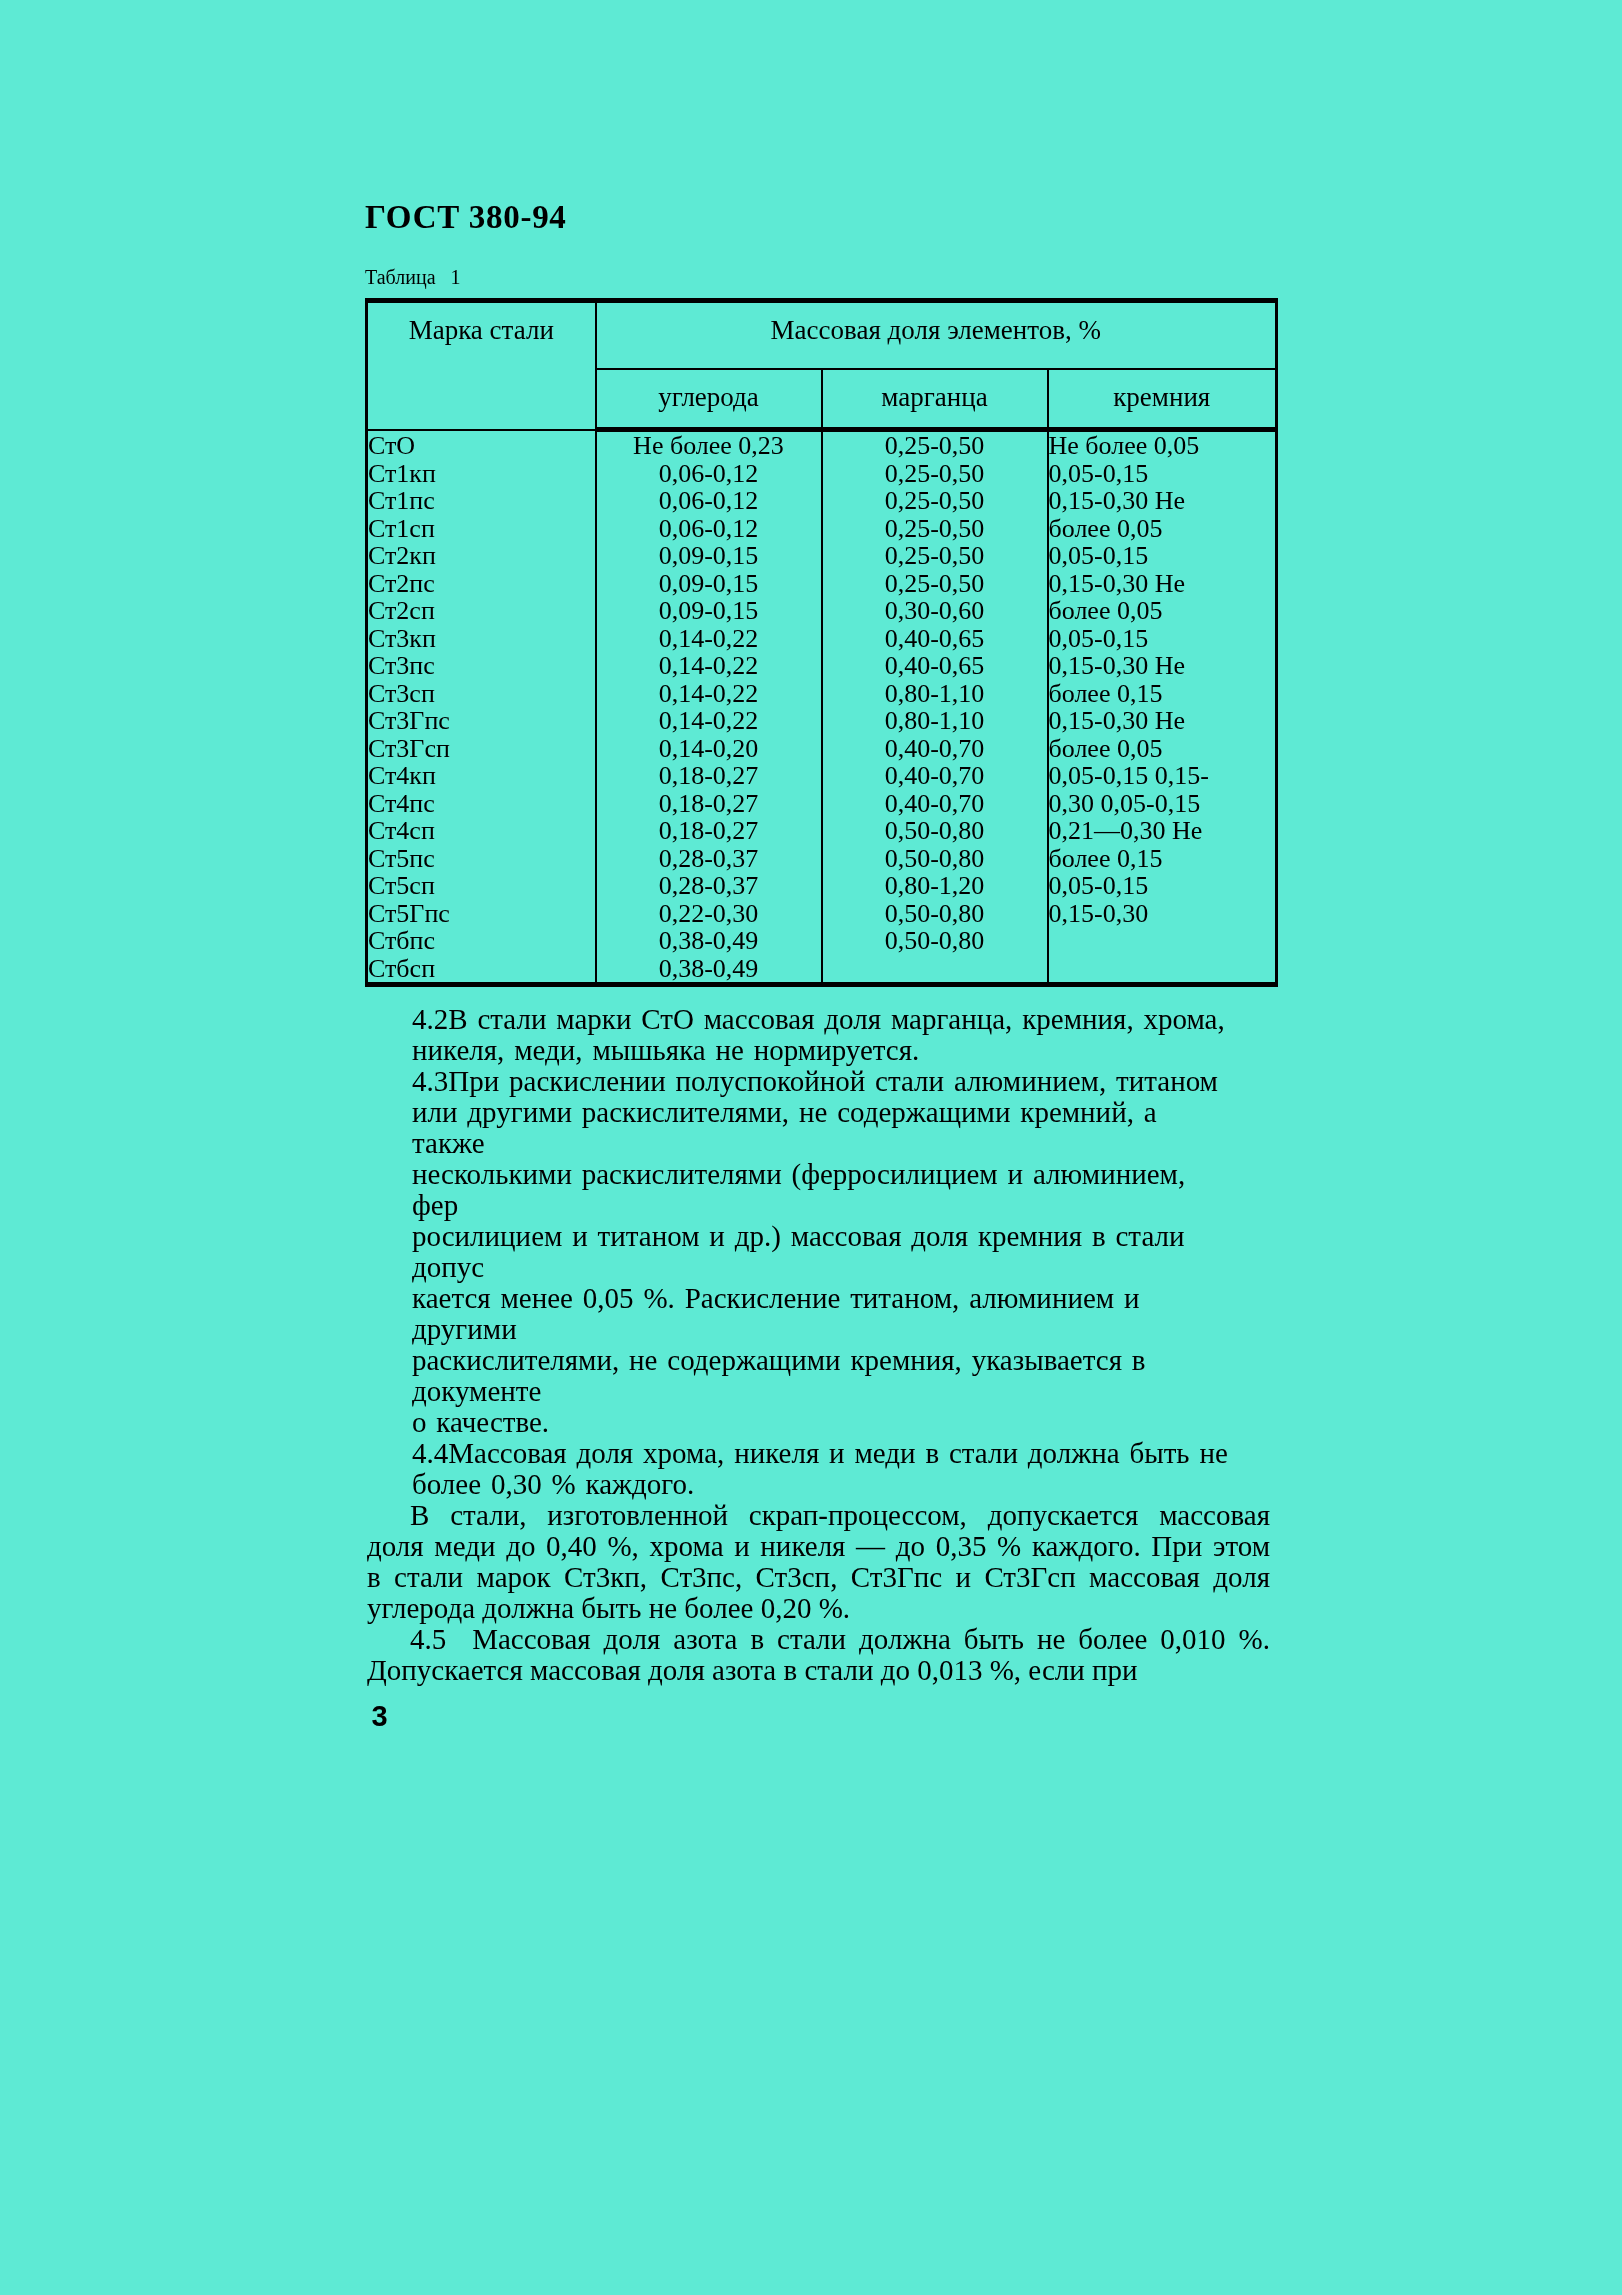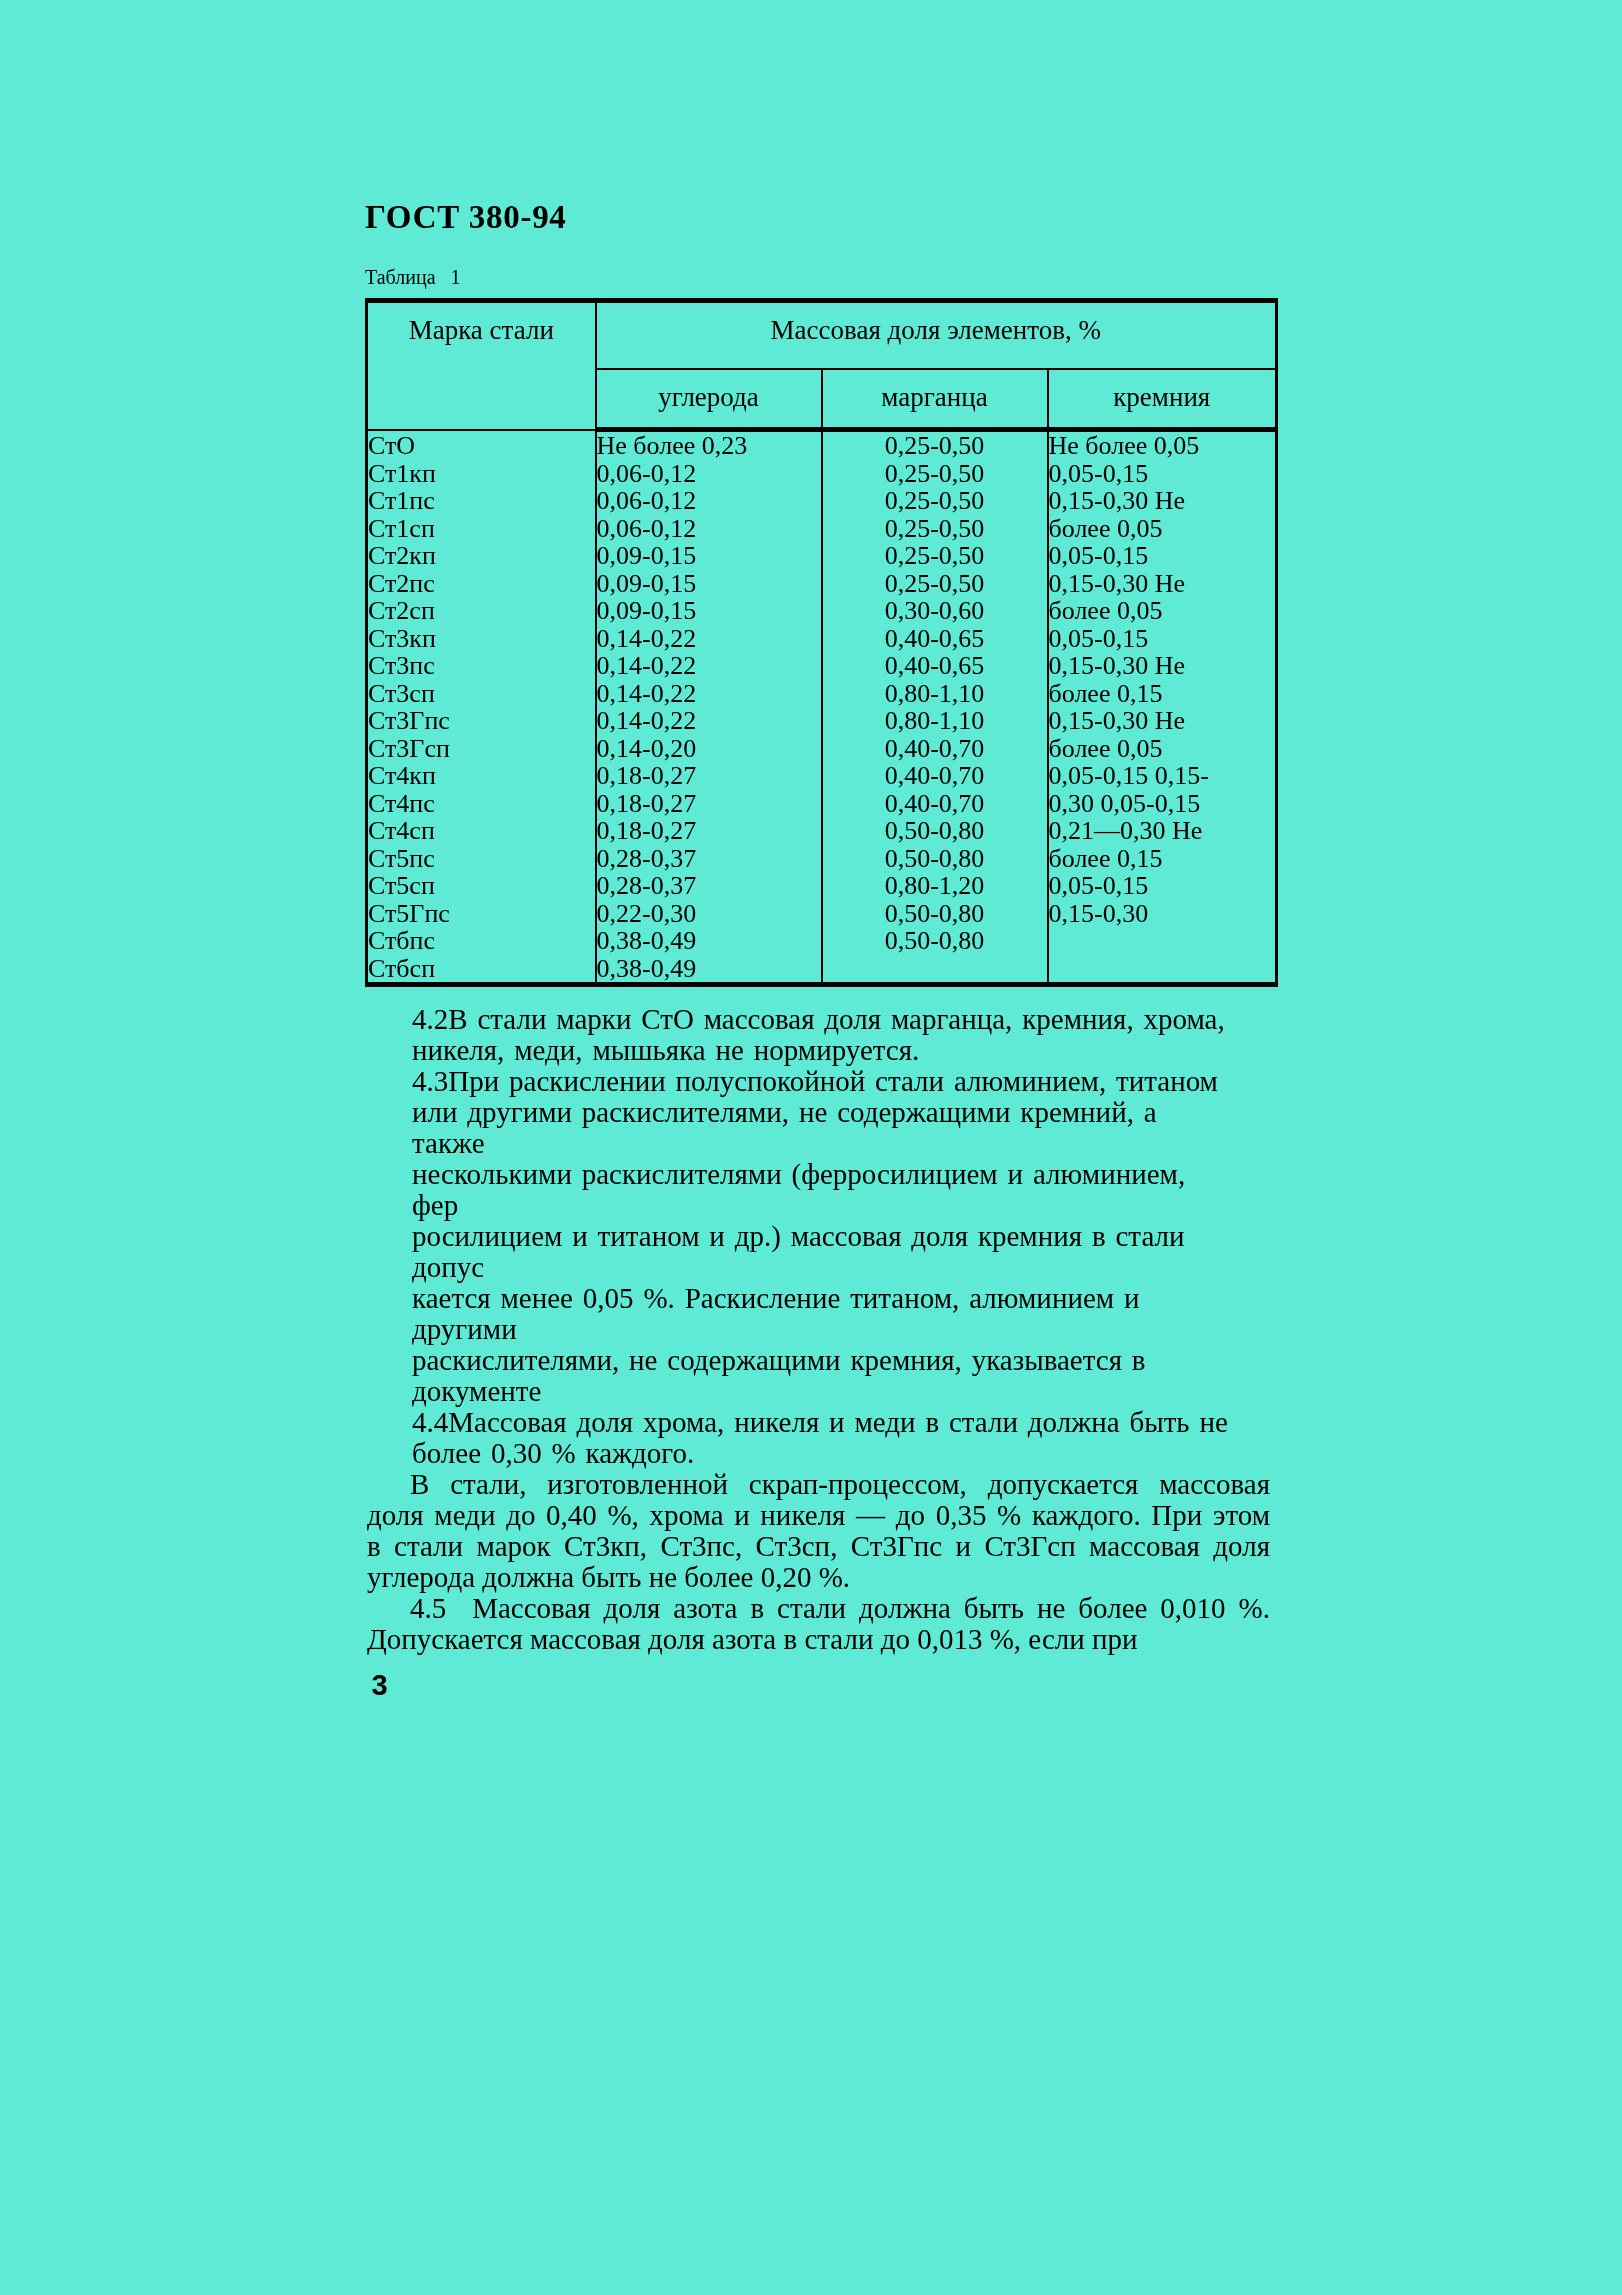--- a/index.html
+++ b/index.html
@@ -69,21 +69,21 @@
   table.steel td {
     border-left:2.6px solid #000;
     border-right:2.6px solid #000;
     border-top:0; border-bottom:0;
     font-size:26px;
     line-height:27.5px;
     white-space:nowrap;
     padding:0;
   }
   td.c1 { padding-left:33px; }
-  td.c2 { padding-left:33px; }
+  td.c2 { padding-left:33px;text-align:center; }
   td.c3 { text-align:center; }
   td.c4 { padding-left:30px; }
   .block-a {
     margin:17px 0 0 47px;
     width:832px;
     font-size:29px;
     line-height:31px;
     word-spacing:2.6px;
   }
   .a-line { white-space:nowrap; }
@@ -263,20 +263,21 @@
         <div class="a-line">или другими раскислителями, не содержащими кремний, а</div>
         <div class="a-line">также</div>
         <div class="a-line">несколькими раскислителями (ферросилицием и алюминием,</div>
         <div class="a-line">фер</div>
         <div class="a-line">росилицием и титаном и др.) массовая доля кремния в стали</div>
         <div class="a-line">допус</div>
         <div class="a-line">кается менее 0,05 %. Раскисление титаном, алюминием и</div>
         <div class="a-line">другими</div>
         <div class="a-line">раскислителями, не содержащими кремния, указывается в</div>
         <div class="a-line">документе</div>
+        <div class="a-line">о качестве.</div>
         <div class="a-line">4.4Массовая доля хрома, никеля и меди в стали должна быть не</div>
         <div class="a-line">более 0,30 % каждого.</div>
       </div>
 
     <div class="block-b">
         <div class="b-line just ind">В стали, изготовленной скрап-процессом, допускается массовая</div>
         <div class="b-line just">доля меди до 0,40 %, хрома и никеля — до 0,35 % каждого. При этом</div>
         <div class="b-line just">в стали марок Ст3кп, Ст3пс, Ст3сп, Ст3Гпс и Ст3Гсп массовая доля</div>
         <div class="b-line">углерода должна быть не более 0,20 %.</div>
         <div class="b-line just ind">4.5&nbsp; Массовая доля азота в стали должна быть не более 0,010 %.</div>

